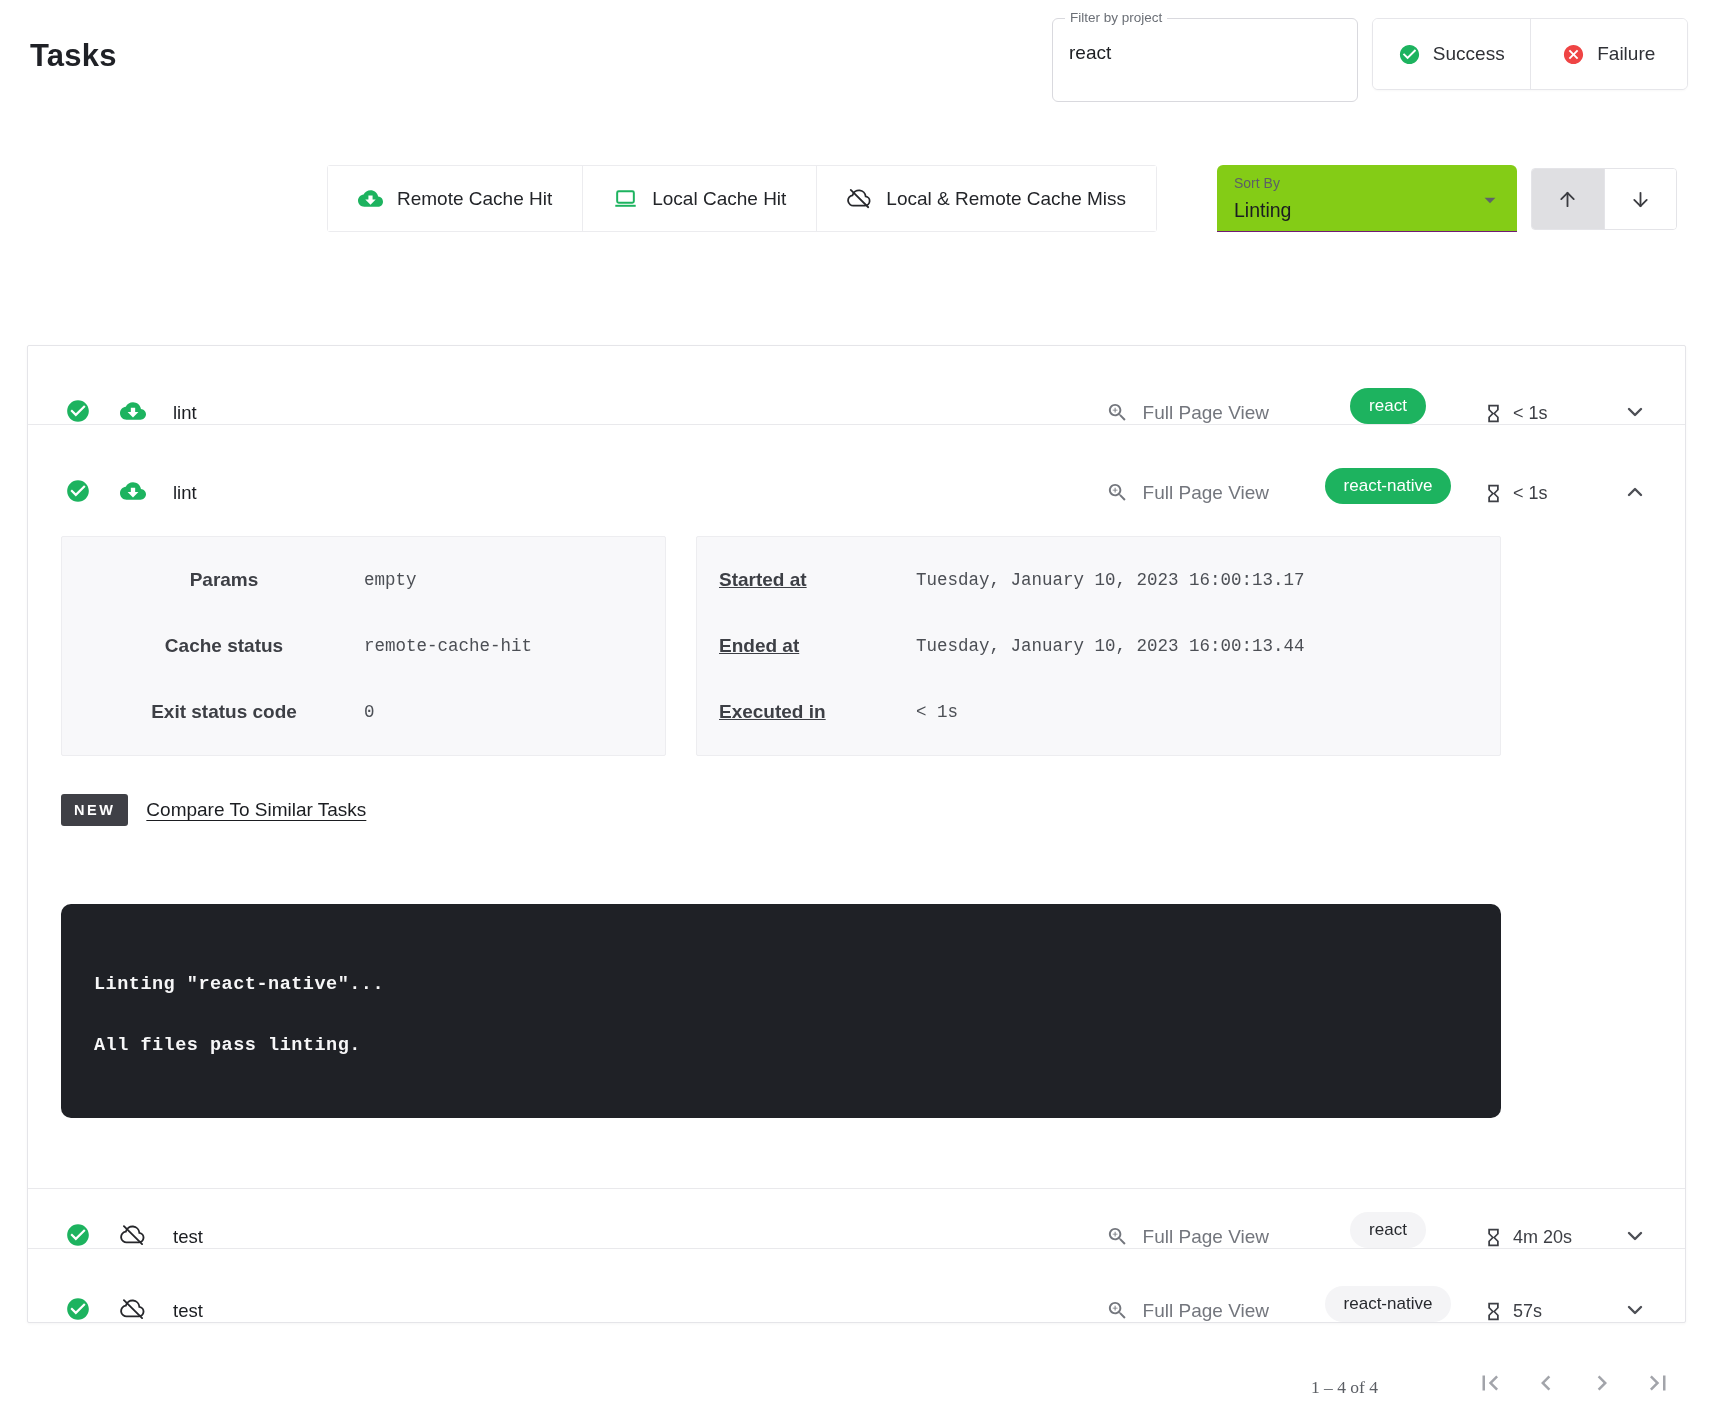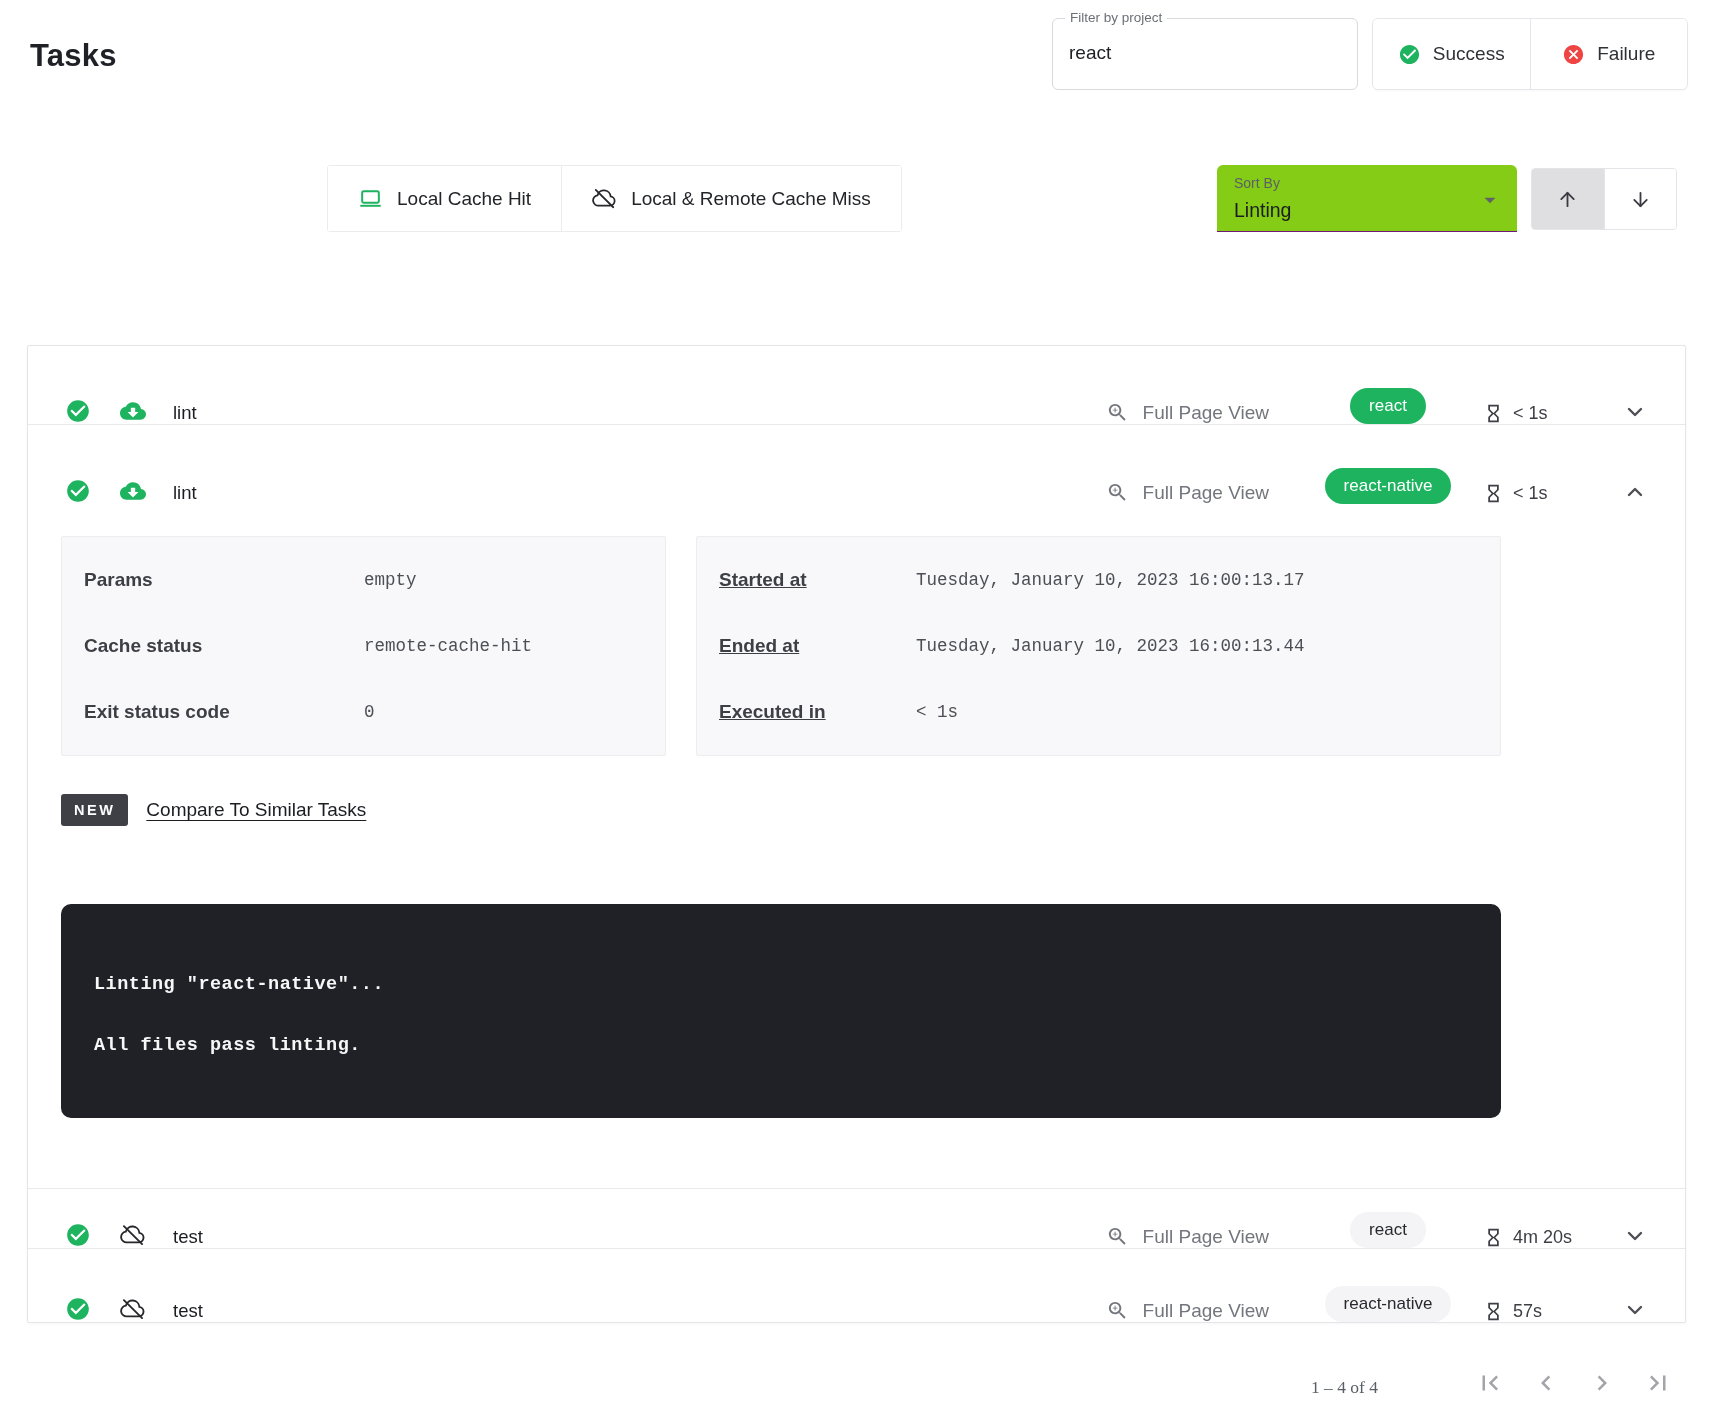--- a/index.html
+++ b/index.html
@@ -3,21 +3,21 @@
 <meta charset="utf-8">
 <style>
   * { box-sizing: border-box; margin: 0; padding: 0; }
   html,body { background:#ffffff; }
   body { width:1716px; height:1418px; font-family:"Liberation Sans", sans-serif; color:#26272b; position:relative; overflow:hidden; }
   .mono { font-family:"Liberation Mono", monospace; }
 
   .page-title { position:absolute; left:30px; top:38px; font-size:31px; font-weight:700; color:#1f2126; letter-spacing:.2px; }
 
   
-  .filter-field { position:absolute; left:1052px; top:18px; width:306px; height:72px; border:1px solid #d9d9de; border-radius:6px; background:#fff; }
+  .filter-field { position:absolute; left:1052px; top:18px; width:306px; height:84px; border:1px solid #d9d9de; border-radius:6px; background:#fff; }
   .filter-field .f-label { position:absolute; top:-9px; left:12px; background:#fff; padding:0 5px; font-size:13.5px; color:#6b6f76; }
   .filter-field input { position:absolute; left:16px; top:1px; width:270px; height:66px; border:0; outline:none; font-size:19px; color:#1d1f23; font-family:"Liberation Sans",sans-serif; background:transparent; }
 
   
   .status-group { position:absolute; left:1372px; top:18px; width:316px; height:72px; border:1px solid #e6e6ea; border-radius:6px; background:#fff; display:flex; overflow:hidden; box-shadow:0 1px 2px rgba(0,0,0,.03); }
   .status-btn { flex:1; display:flex; align-items:center; justify-content:center; gap:12px; background:#fff; border:0; cursor:pointer; font-size:19px; color:#2f3136; font-family:"Liberation Sans",sans-serif; }
   .status-btn + .status-btn { border-left:1px solid #e6e6ea; }
 
   
   .cache-bar { position:absolute; left:327px; top:165px; height:67px; display:flex; border:1px solid #ececef; border-radius:3px; background:#fff; }
@@ -55,21 +55,21 @@
   .col-chev { width:40px; display:flex; justify-content:center; cursor:pointer; }
 
   
   .expanded { padding:32px 0 70px 0; }
   .panels { width:1440px; margin-left:33px; display:flex; gap:30px; }
   .panel { background:#f8f8fa; border:1px solid #ededf0; border-radius:2px; height:220px; padding:10px 0; }
   .panel.left { width:605px; }
   .panel.right { width:805px; }
   .detail-row { height:66px; display:flex; align-items:center; padding-left:22px; }
   .d-label { font-size:19px; font-weight:700; color:#3d3f45; }
-  .panel.left .d-label { width:280px; }
+  .panel.left .d-label { width:280px;text-align:center; }
   .panel.right .d-label { width:197px;text-decoration:underline; }
   .d-value { font-size:17.5px; color:#4c4f55; }
 
   .compare-row { margin:38px 0 0 33px; display:flex; align-items:center; }
   .new-badge { background:#3f4046; color:#fff; font-size:14.5px; font-weight:700; letter-spacing:2.5px; padding:8px 13px; border-radius:3px; }
   .compare-link { margin-left:18px; font-size:19px; color:#1b1d21; text-decoration:underline; text-underline-offset:4px; cursor:pointer; }
 
   .terminal { width:1440px; height:214px; margin:78px 0 0 33px; background:#1f2126; border-radius:10px; padding:70px 0 0 33px; }
   .t-line { font-family:"Liberation Mono", monospace; font-size:18.5px; font-weight:700; color:#f7f7f8; letter-spacing:.5px; }
   .t-line2 { margin-top:40px; }
@@ -105,20 +105,28 @@
     <span class="icon">
       <svg width="23" height="23" viewBox="0 0 24 24" fill="#ef4444">
           <path d="M12 2C6.47 2 2 6.47 2 12s4.47 10 10 10 10-4.47 10-10S17.53 2 12 2zm5 13.59L15.59 17 12 13.41 8.41 17 7 15.59 10.59 12 7 8.41 8.41 7 12 10.59 15.59 7 17 8.41 13.41 12 17 15.59z"></path>
         </svg>
     </span>
     <span>Failure</span>
   </button>
 </div>
 
 <div class="cache-bar">
+  <button class="cache-btn">
+    <span class="icon">
+      <svg width="25" height="25" viewBox="0 0 24 24" fill="#1db35f">
+          <path d="M19.35 10.04C18.67 6.59 15.64 4 12 4 9.11 4 6.6 5.64 5.35 8.04 2.34 8.36 0 10.91 0 14c0 3.31 2.69 6 6 6h13c2.76 0 5-2.24 5-5 0-2.64-2.05-4.78-4.65-4.96zM17 13l-5 5-5-5h3V9h4v4h3z"></path>
+        </svg>
+    </span>
+    <span>Remote Cache Hit</span>
+  </button>
   <button class="cache-btn">
     <span class="icon">
       <svg width="25" height="25" viewBox="0 0 24 24" fill="none" stroke="#1db35f" stroke-width="1.9">
           <rect x="4" y="5" width="16" height="11" rx="1.4"></rect>
           <path d="M2.2 19h19.6"></path>
         </svg>
     </span>
     <span>Local Cache Hit</span>
   </button>
   <button class="cache-btn">

